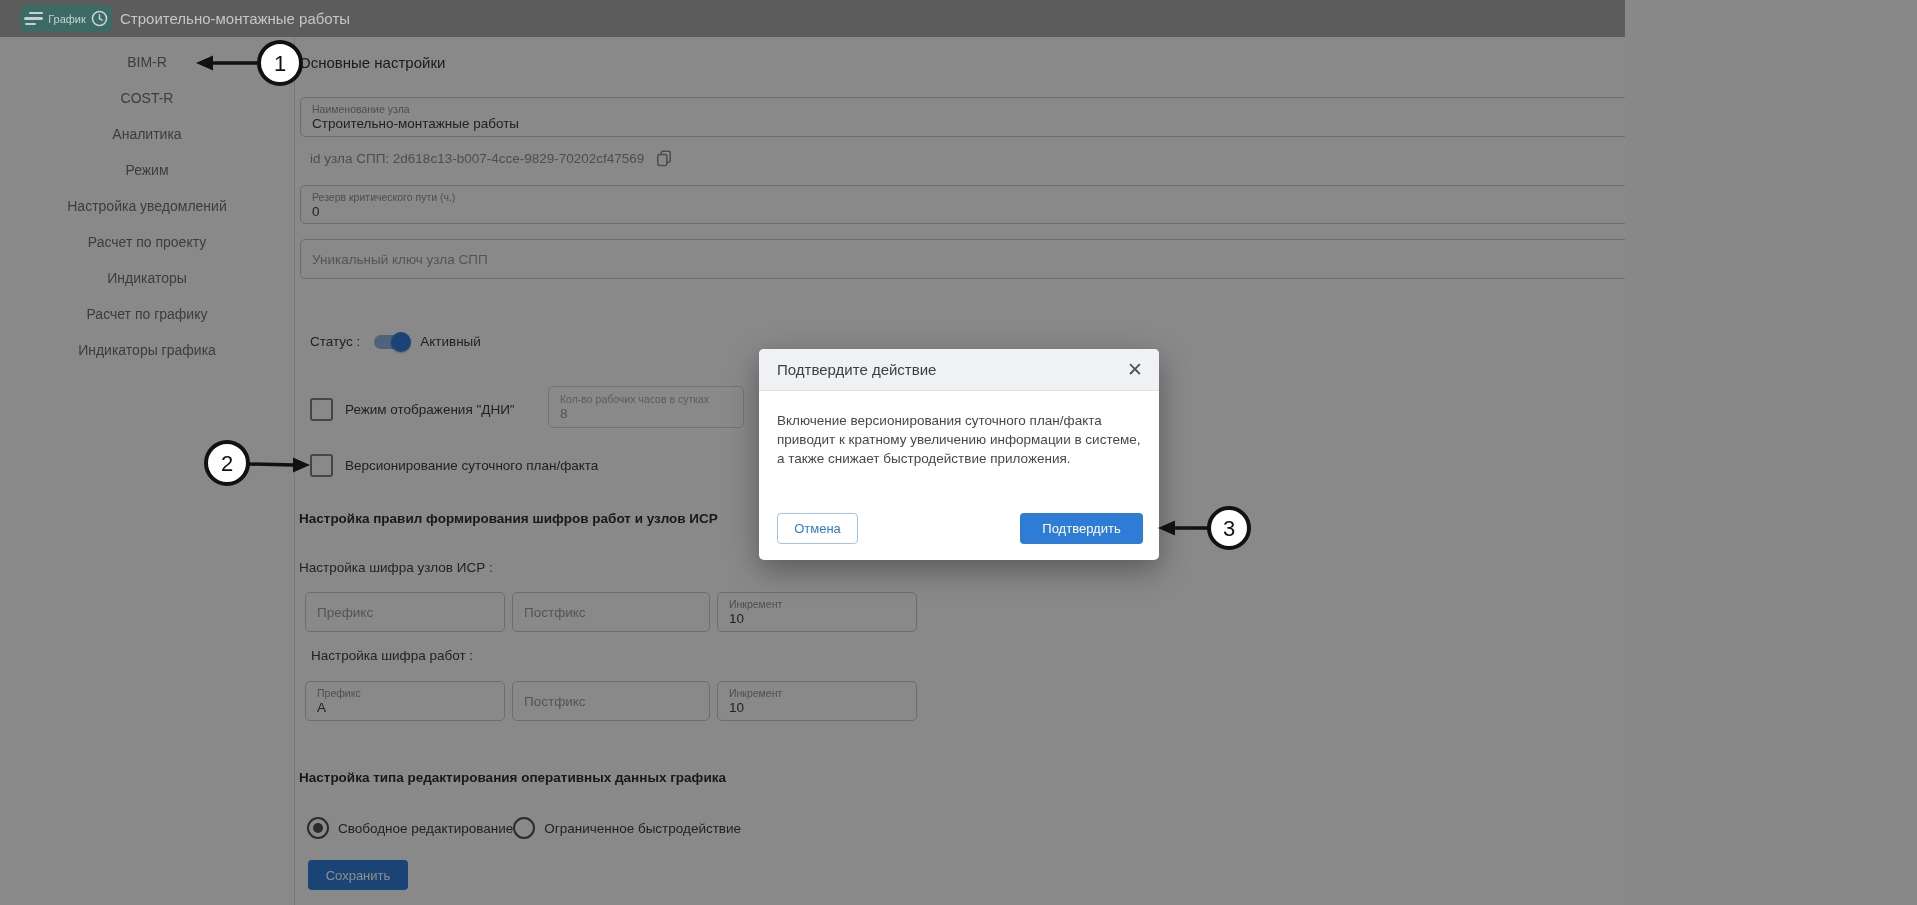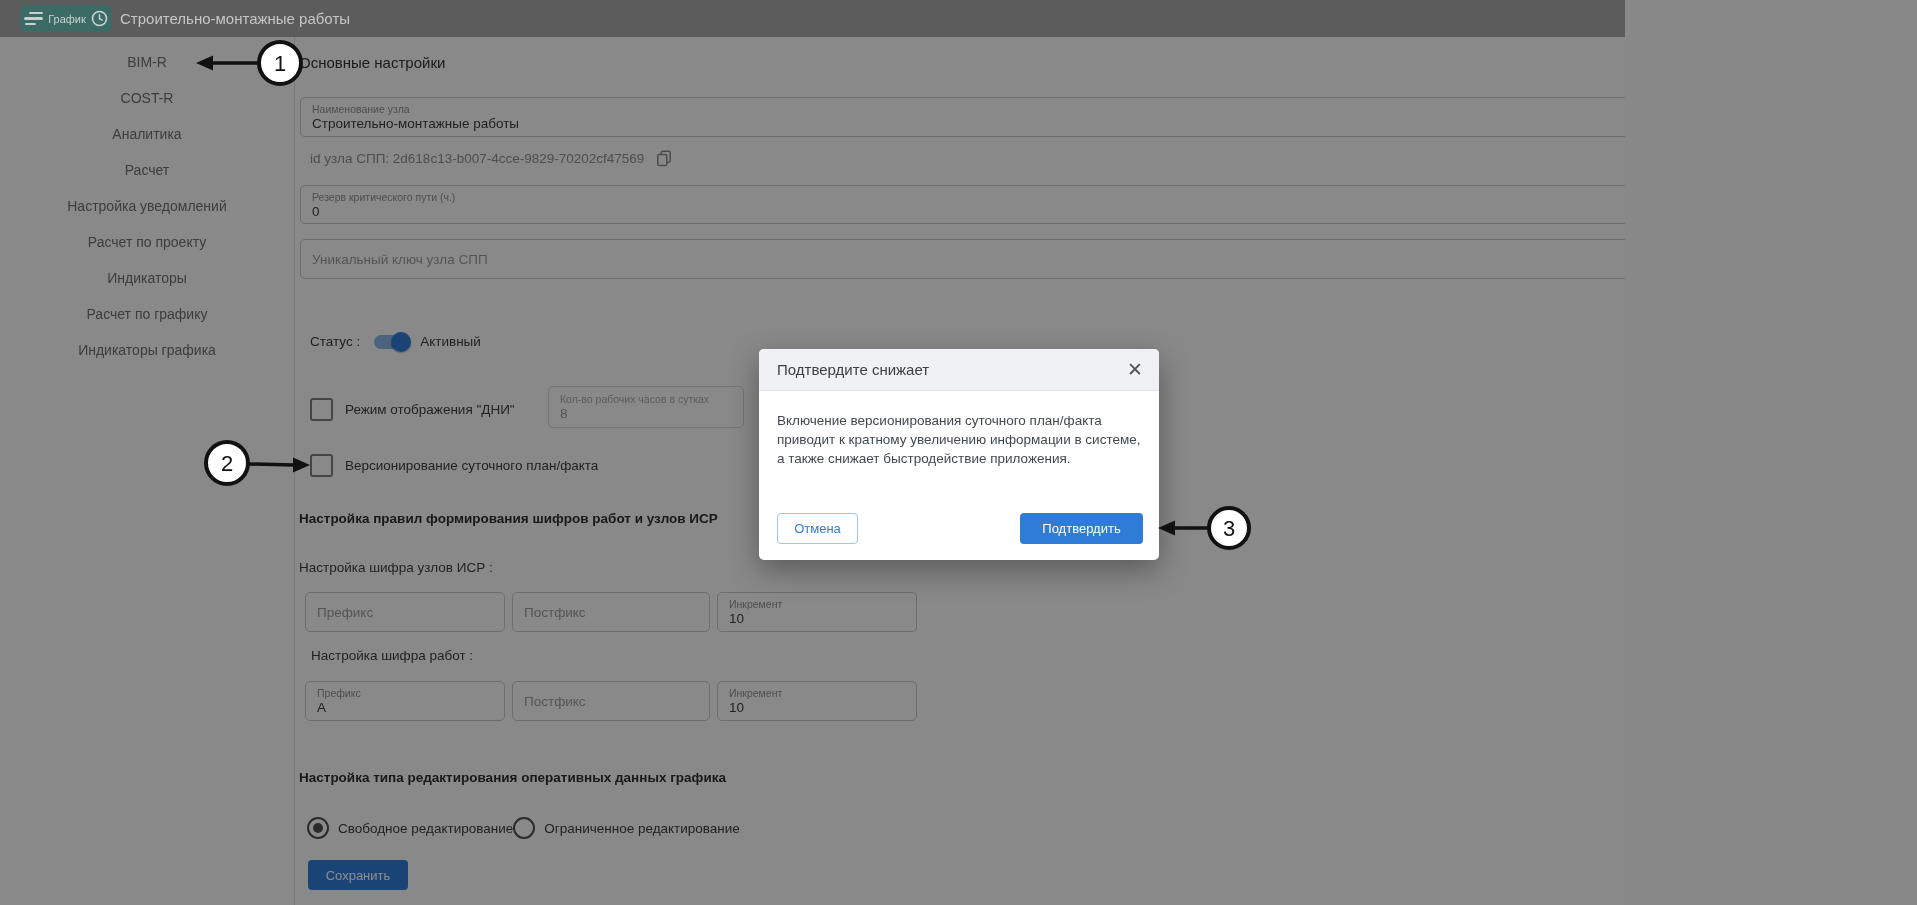--- a/index.html
+++ b/index.html
@@ -88,21 +88,21 @@
     </div>
     <div class="topbar-title">Строительно-монтажные работы</div>
     <div class="win-close">✕</div>
   </div>
 
   <div class="sidebar">
     <div class="nav">
       <div class="nav-item">BIM-R</div>
       <div class="nav-item">COST-R</div>
       <div class="nav-item">Аналитика</div>
-      <div class="nav-item">Расчет</div>
+      <div class="nav-item">Режим</div>
       <div class="nav-item">Настройка уведомлений</div>
       <div class="nav-item">Расчет по проекту</div>
       <div class="nav-item">Индикаторы</div>
       <div class="nav-item">Расчет по графику</div>
       <div class="nav-item">Индикаторы графика</div>
     </div>
   </div>
   <div class="side-divider"></div>
 
   <div class="content">
@@ -184,32 +184,32 @@
     <div class="abs sect-title" style="left:4px;top:733px;">Настройка типа редактирования оперативных данных графика</div>
     <div class="abs chev" style="left:1589px;top:732px;"></div>
 
     <div class="abs radio-row" style="left:12px;top:780px;">
       <span class="radio-opt">
         <span class="rad sel"></span>
         <span>Свободное редактирование</span>
       </span>
       <span class="radio-opt">
         <span class="rad"></span>
-        <span>Ограниченное редактирование</span>
+        <span>Ограниченное быстродействие</span>
       </span>
     </div>
 
     <button class="abs save-btn" style="left:13px;top:823px;">Сохранить</button>
   </div>
 
   <div class="backdrop"></div>
 
   <div class="modal">
     <div class="modal-head">
-      <span class="modal-title">Подтвердите снижает</span>
+      <span class="modal-title">Подтвердите действие</span>
       <span class="modal-close">✕</span>
     </div>
     <div class="modal-body">Включение версионирования суточного план/факта приводит к кратному увеличению информации в системе, а также снижает быстродействие приложения.</div>
     <div class="modal-foot">
       <button class="btn-cancel">Отмена</button>
       <button class="btn-confirm">Подтвердить</button>
     </div>
   </div>
 
   <svg class="anno-layer" viewBox="0 0 1917 905">

